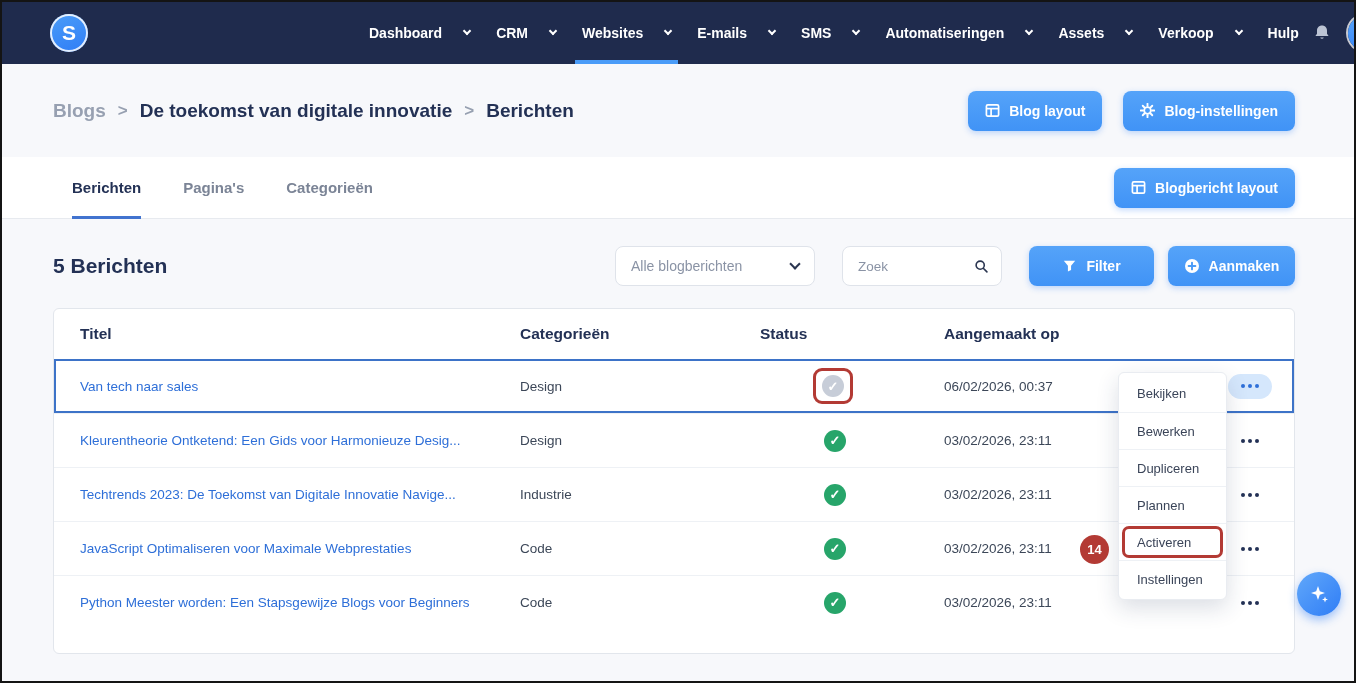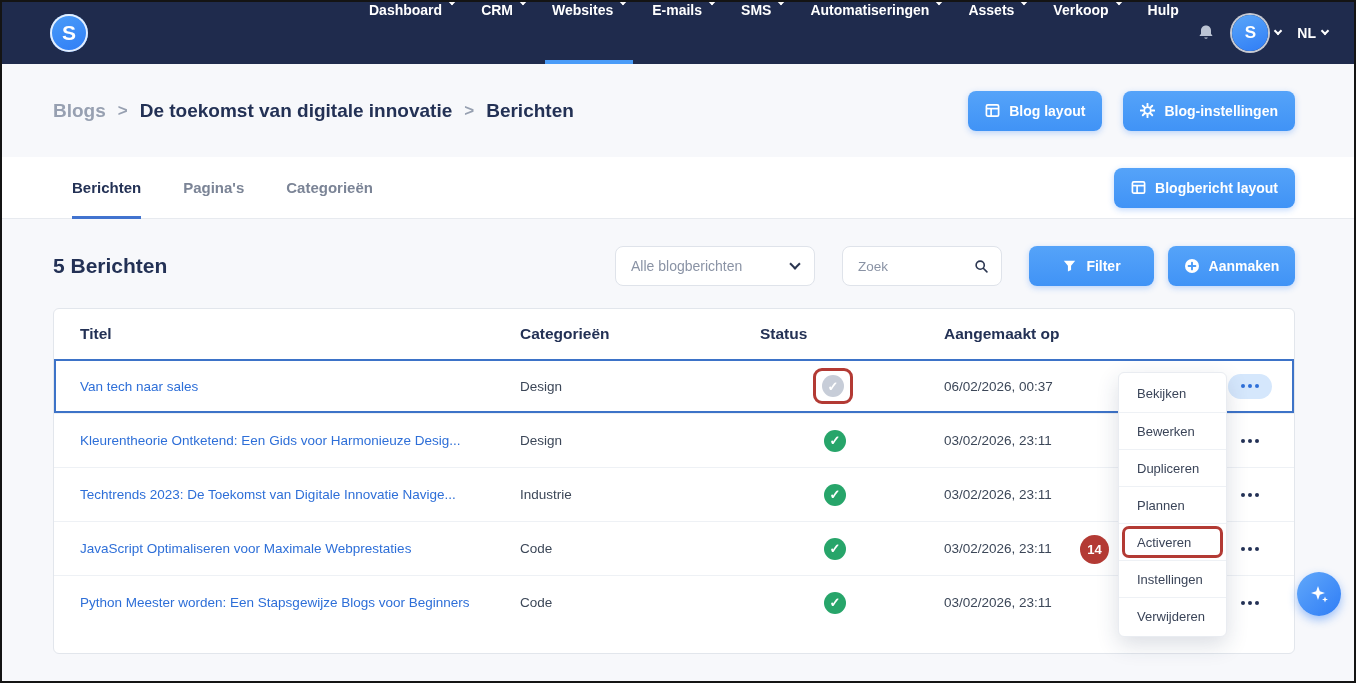--- a/index.html
+++ b/index.html
@@ -3,21 +3,21 @@
 <meta charset="utf-8">
 <style>
   * { margin:0; padding:0; box-sizing:border-box; }
   body { font-family:"Liberation Sans", sans-serif; background:#ffffff; }
   .screen { position:relative; width:1356px; height:683px; border:2px solid #141414; background:#f7f8fb; overflow:hidden; }
 
   
   .navbar { height:62px; background:#1f2b4d; display:flex; align-items:center; padding:0 26px 0 48px; }
   .logo { width:38px; height:38px; border-radius:50%; background:linear-gradient(160deg,#4b9df8,#2f7df6); color:#fff; font-weight:bold; font-size:21px; display:flex; align-items:center; justify-content:center; box-shadow:0 0 0 2px rgba(255,255,255,.85) inset; flex:0 0 auto; }
   .nav-menu { display:flex; margin-left:268px; height:62px; }
-  .nav-item { position:relative; height:62px; display:flex; align-items:flex-start; gap:7px; color:#fff; font-weight:700; font-size:14px; padding:0 13px; cursor:pointer; white-space:nowrap; }
+  .nav-item { position:relative; height:62px; display:flex; align-items:center; gap:22px; color:#fff; font-weight:700; font-size:14px; padding:0 13px; cursor:pointer; white-space:nowrap; }
   .nav-item.active::after { content:''; position:absolute; left:6px; right:6px; bottom:0; height:4px; background:#4a9cf8; }
   .chev { display:inline-block; width:6px; height:6px; border-right:2px solid currentColor; border-bottom:2px solid currentColor; transform:rotate(45deg); margin-top:-4px; }
   .nav-right { margin-left:auto; display:flex; align-items:center; gap:16px; }
   .bell { display:flex; align-items:center; cursor:pointer; }
   .avatar-wrap { display:flex; align-items:center; gap:7px; color:#fff; cursor:pointer; }
   .avatar { width:36px; height:36px; border-radius:50%; background:linear-gradient(160deg,#5aa6f9,#2f7df6); color:#fff; font-weight:bold; font-size:17px; display:flex; align-items:center; justify-content:center; box-shadow:0 0 0 2px rgba(255,255,255,.75); }
   .lang { display:flex; align-items:center; gap:6px; color:#fff; font-weight:700; font-size:14px; cursor:pointer; }
 
   
   .breadcrumb-bar { height:93px; background:#f7f8fb; display:flex; align-items:center; padding:0 59px 0 51px; }
@@ -368,21 +368,20 @@
   <div class="ctx-menu">
     <div class="ctx-item">Bekijken</div>
     <div class="ctx-item">Bewerken</div>
     <div class="ctx-item">Dupliceren</div>
     <div class="ctx-item">Plannen</div>
     <div class="ctx-item">
         <span>Activeren</span>
         <span class="anno-ring"></span>
       </div>
     <div class="ctx-item">Instellingen</div>
-    <div class="ctx-item">Verwijderen</div>
   </div>
 
   <div class="step-badge">14</div>
 
   <button class="fab">
     <svg width="24" height="24" viewBox="0 0 24 24">
         <path d="M11 4l1.8 5.2L18 11l-5.2 1.8L11 18l-1.8-5.2L4 11l5.2-1.8z" fill="#fff"></path>
         <path d="M18 14.5l.8 2.2 2.2.8-2.2.8-.8 2.2-.8-2.2-2.2-.8 2.2-.8z" fill="#fff"></path>
       </svg>
   </button>

